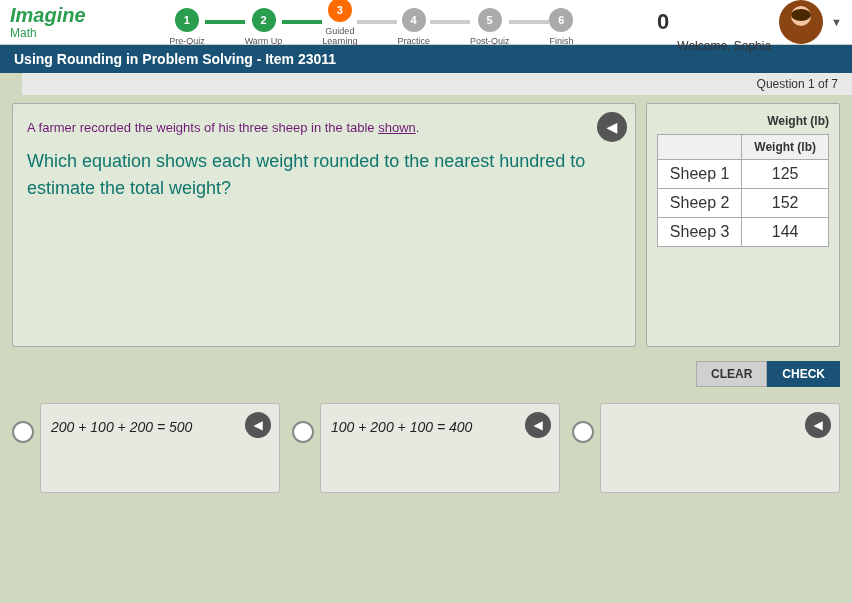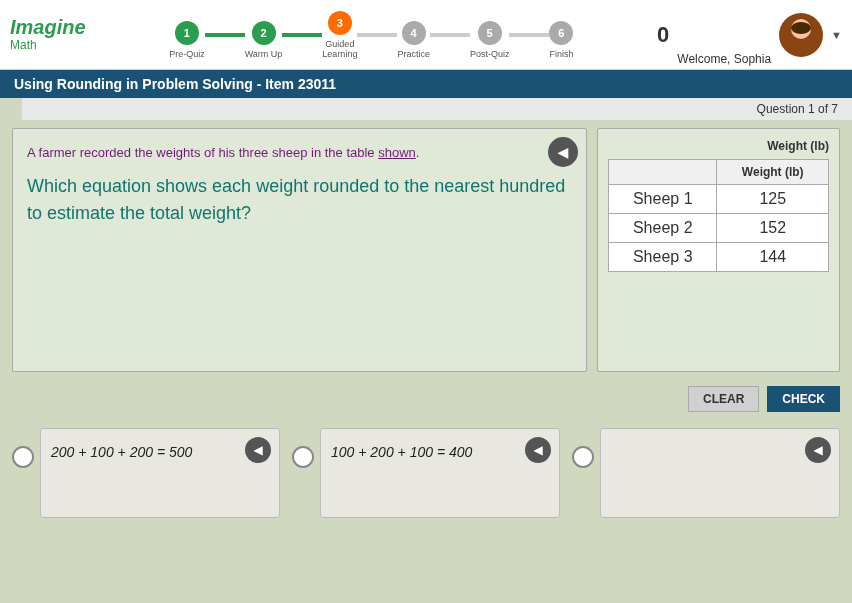--- a/index.html
+++ b/index.html
@@ -8,21 +8,21 @@
       background: #d0d8c0;
       width: 852px;
       height: 603px;
       overflow: hidden;
       position: relative;
     }
 
     
     .top-bar {
       background: white;
-      height: 70px;
+      height: 45px;
       display: flex;
       align-items: center;
       padding: 0 10px;
       border-bottom: 1px solid #ccc;
       position: relative;
     }
     .logo-area {
       display: flex;
       flex-direction: column;
       margin-right: 20px;
@@ -180,21 +180,21 @@
     }
     .audio-icon {
       color: white;
       font-size: 14px;
     }
 
     
     .table-panel {
       background: #e0e8d8;
       border: 1px solid #aaa;
-      width: 243px;
+      width: 194px;
       padding: 10px;
       border-radius: 2px;
     }
     .sheep-table {
       width: 100%;
       border-collapse: collapse;
       margin-top: 6px;
     }
     .sheep-table th {
       font-size: 12px;
@@ -218,21 +218,20 @@
       font-size: 12px;
       font-weight: bold;
       color: #333;
       margin-bottom: 4px;
     }
 
     
     .action-buttons {
       display: flex;
       justify-content: flex-end;
-      gap: 8px;
       padding: 6px 12px;
     }
     .btn-clear {
       background: #d0d0d0;
       border: 1px solid #aaa;
       padding: 5px 14px;
       font-size: 12px;
       font-weight: bold;
       cursor: pointer;
       color: #333;

